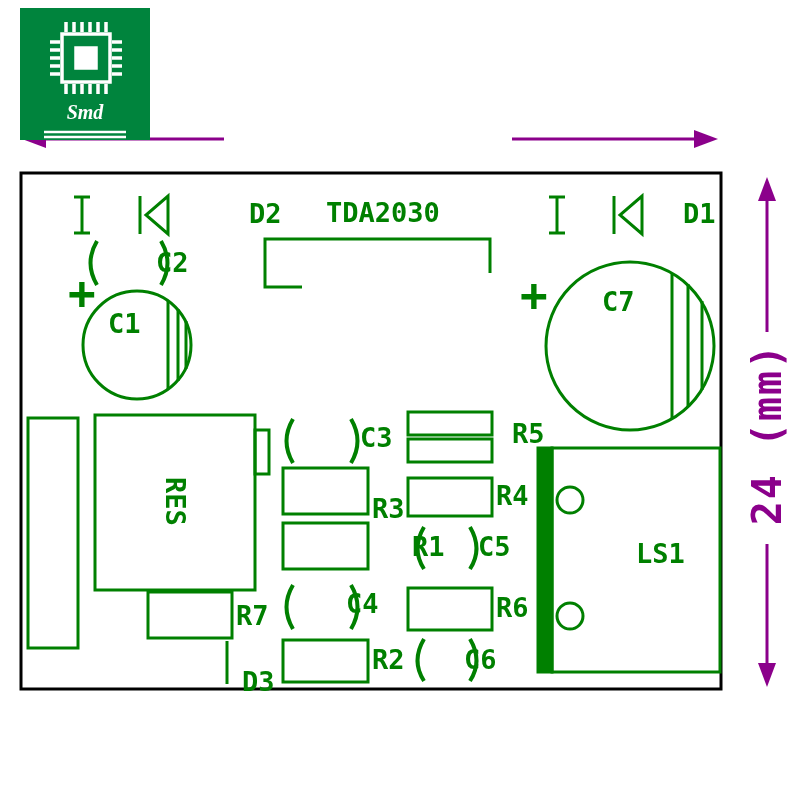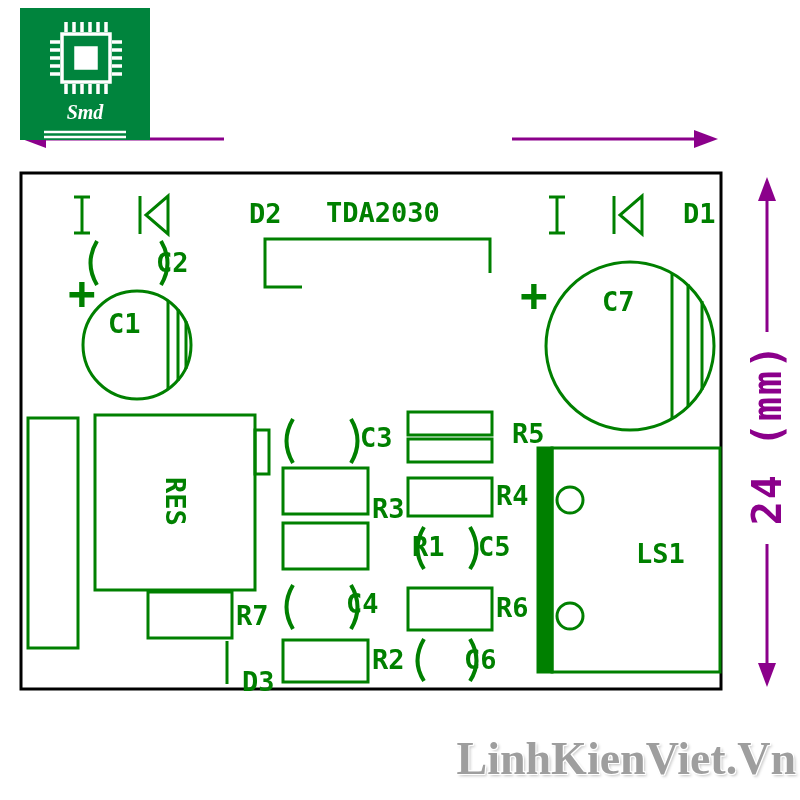--- a/index.html
+++ b/index.html
@@ -195,15 +195,14 @@
           <line x1="92" y1="58" x2="102" y2="58"></line>
         <line x1="92" y1="66" x2="102" y2="66"></line>
 
         <line x1="24" y1="124" x2="106" y2="124" stroke-width="2.5"></line>
         <line x1="24" y1="129" x2="106" y2="129" stroke-width="2.5"></line>
       </g>
     </svg>
     <span id="logo-text">Smd</span>
   </div>
 
-  <span id="watermark">LinhKienViet.Vn</span>
 
 </div>
 
 </body></html>

